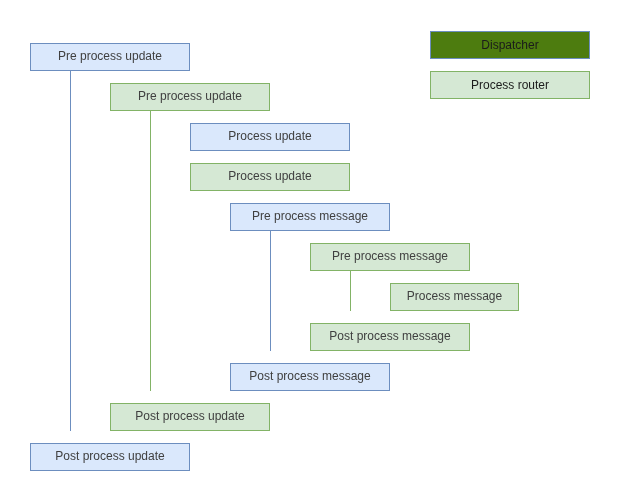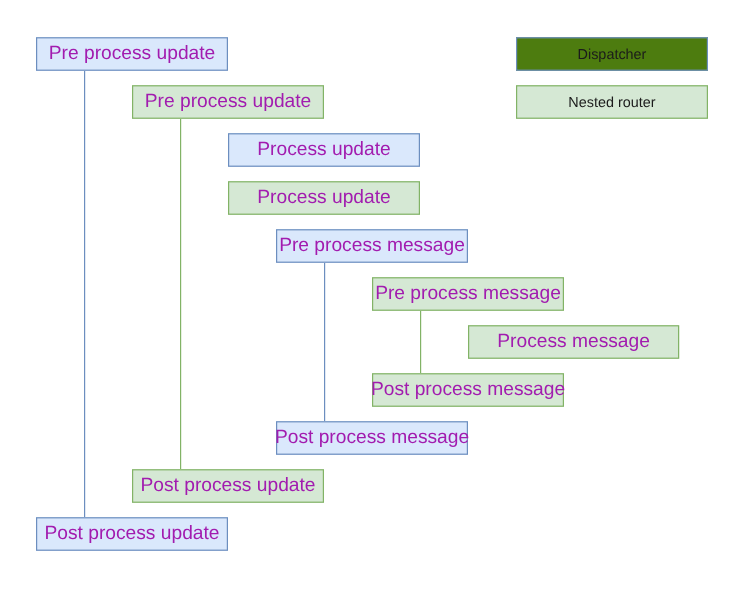--- a/index.html
+++ b/index.html
@@ -16,27 +16,28 @@
     height: 491px;
     background: #ffffff;
     overflow: hidden;
   }
   .node {
     position: absolute;
     box-sizing: border-box;
     display: flex;
     align-items: center;
     justify-content: center;
-    font-size: 16px;
+    font-size: 12px;
     line-height: 1.1;
-    color: #a21caf;
+    color: #404040;
     border-width: 1px;
     border-style: solid;
     white-space: nowrap;
     z-index: 2;
+    margin-top: 12px;
   }
   .node.dispatcher {
     background: #dae8fc;
     border-color: #6c8ebf;
   }
   .node.router {
     background: #d5e8d4;
     border-color: #82b366;
   }
   .edge {
@@ -93,37 +94,37 @@
       </div>
       <div class="node router" style="left: 190px; top: 151px; width: 160px; height: 28px;">
         <span>Process update</span>
       </div>
       <div class="node dispatcher" style="left: 230px; top: 191px; width: 160px; height: 28px;">
         <span>Pre process message</span>
       </div>
       <div class="node router" style="left: 310px; top: 231px; width: 160px; height: 28px;">
         <span>Pre process message</span>
       </div>
-      <div class="node router" style="left: 390px; top: 271px; width: 176px; height: 28px; justify-content: center;">
+      <div class="node router" style="left: 390px; top: 271px; width: 129px; height: 28px; justify-content: center;">
         <span>Process message</span>
       </div>
       <div class="node router" style="left: 310px; top: 311px; width: 160px; height: 28px;">
         <span>Post process message</span>
       </div>
       <div class="node dispatcher" style="left: 230px; top: 351px; width: 160px; height: 28px;">
         <span>Post process message</span>
       </div>
       <div class="node router" style="left: 110px; top: 391px; width: 160px; height: 28px;">
         <span>Post process update</span>
       </div>
       <div class="node dispatcher" style="left: 30px; top: 431px; width: 160px; height: 28px;">
         <span>Post process update</span>
       </div>
     </div>
   <div id="legend-layer">
       <div class="legend-node dispatcher" style="left: 430px; top: 31px; width: 160px; height: 28px;">
         <span>Dispatcher</span>
       </div>
       <div class="legend-node router" style="left: 430px; top: 71px; width: 160px; height: 28px;">
-        <span>Nested router</span>
+        <span>Process router</span>
       </div>
     </div>
 </div>
 
 </body></html>

